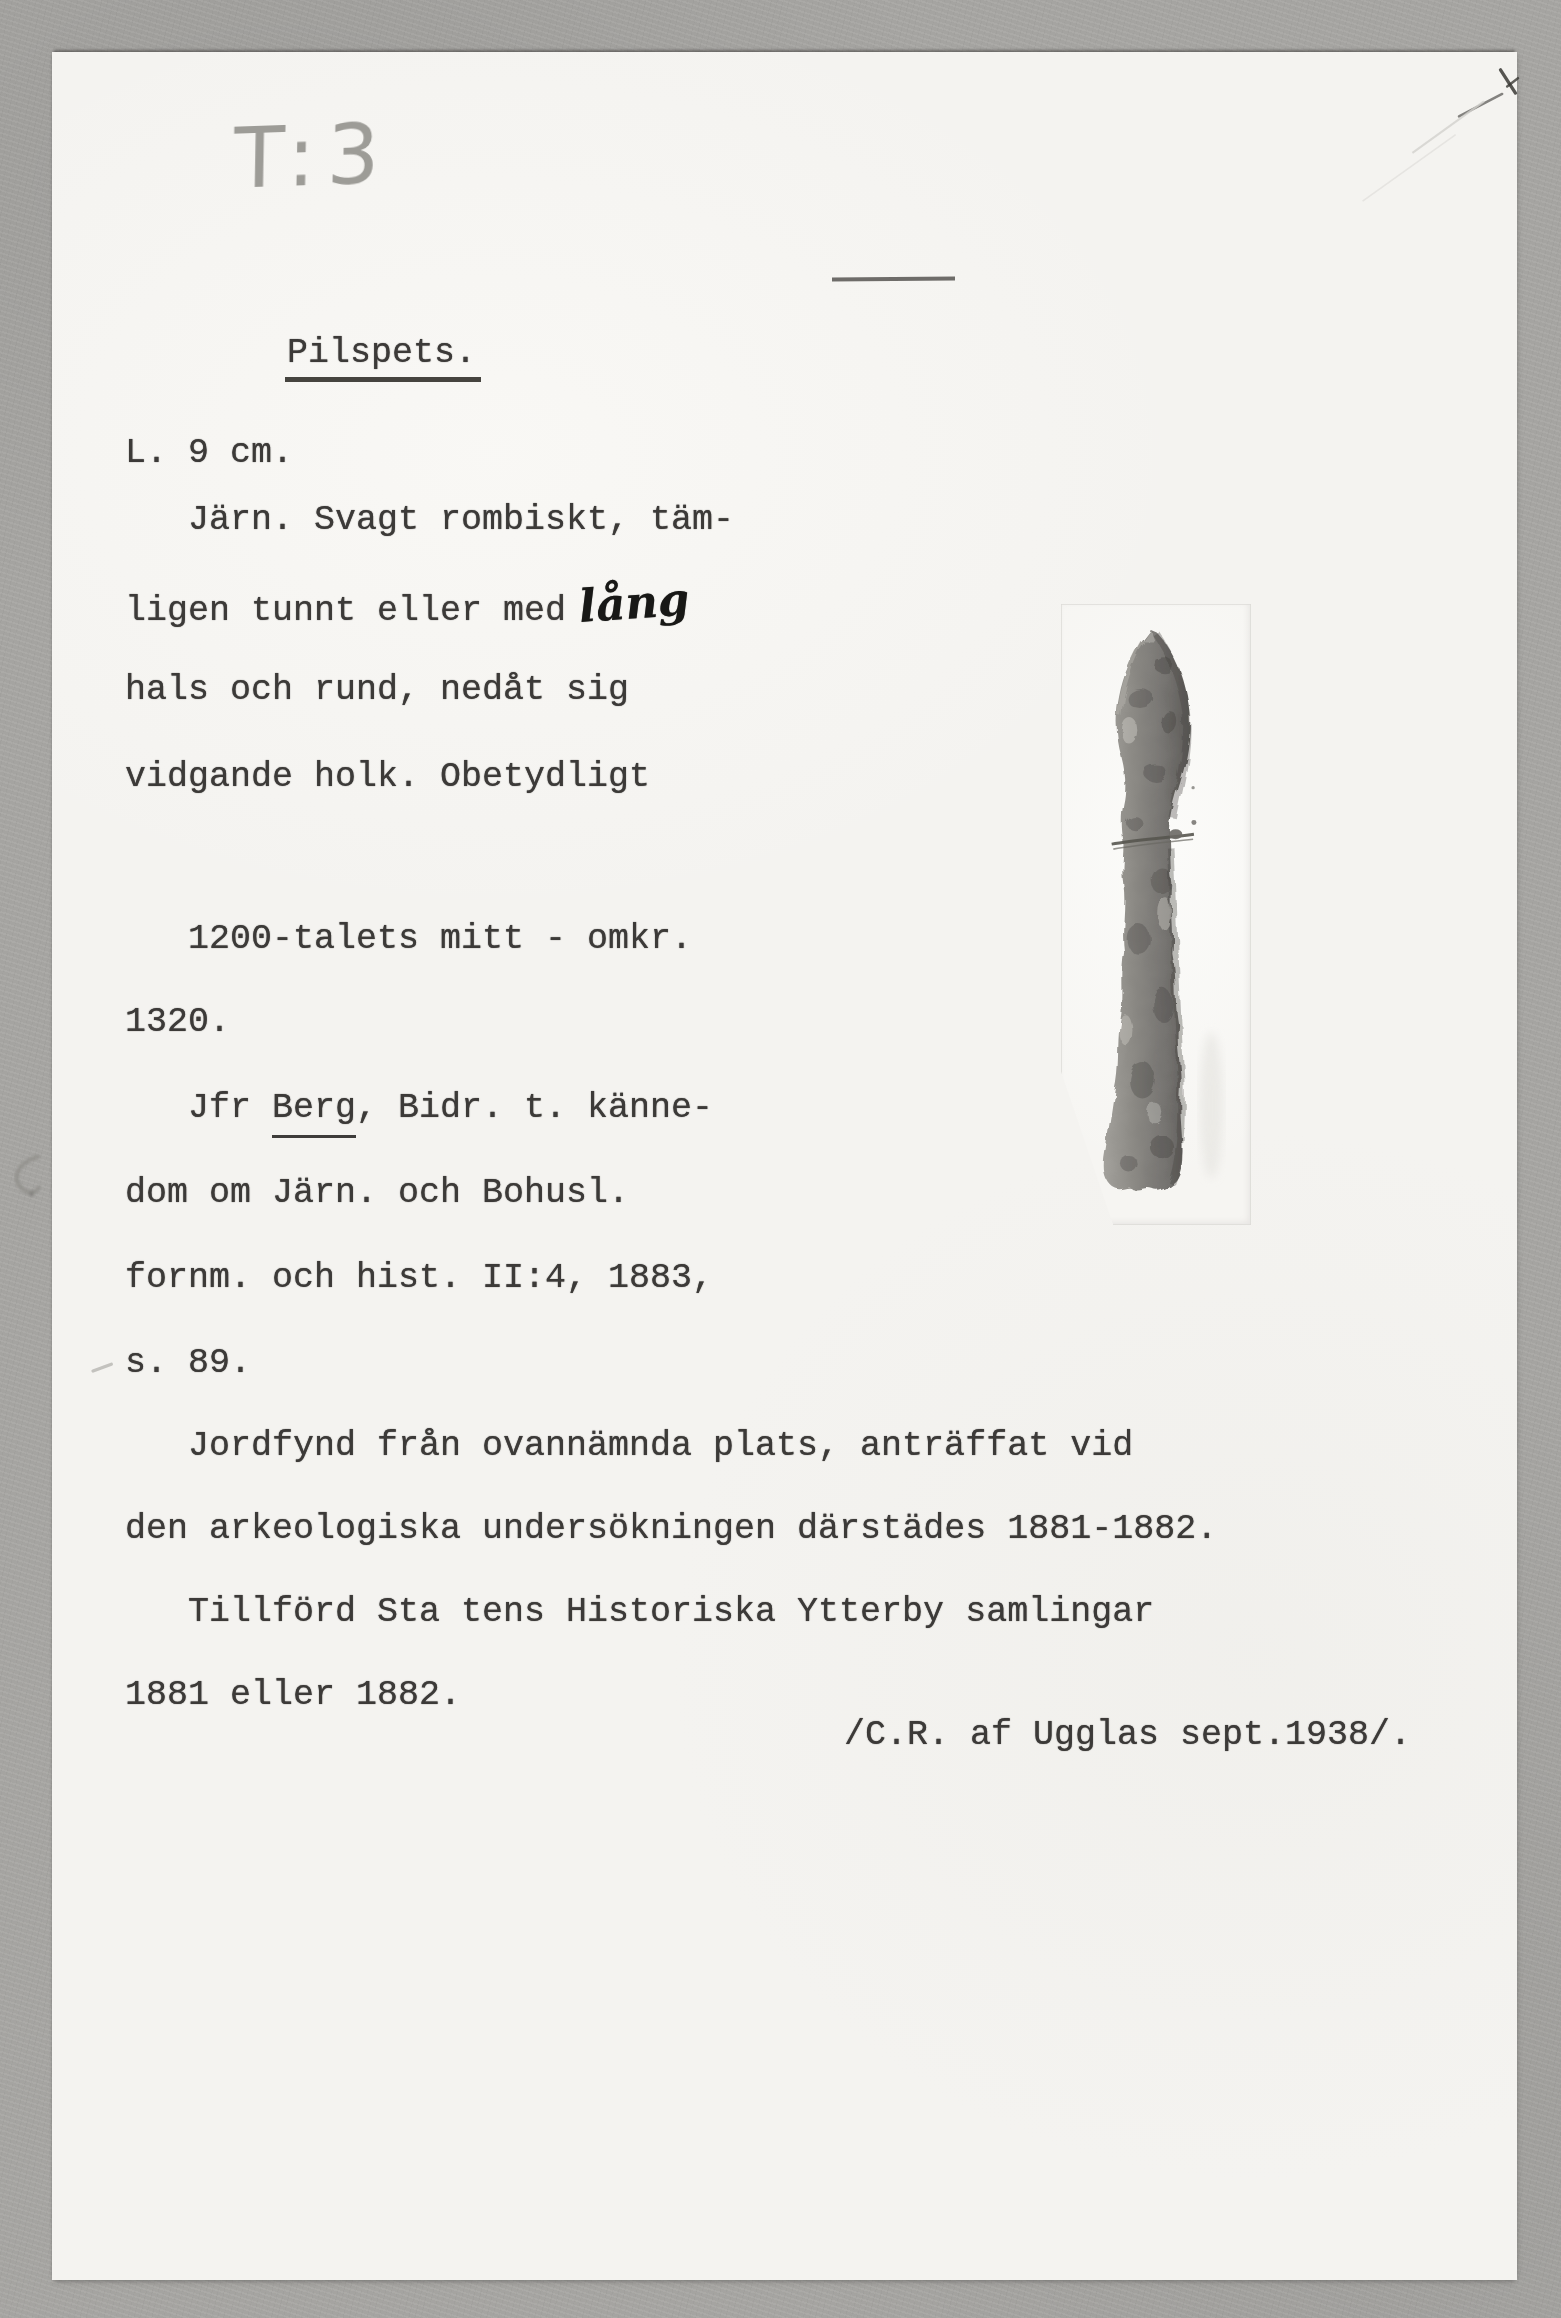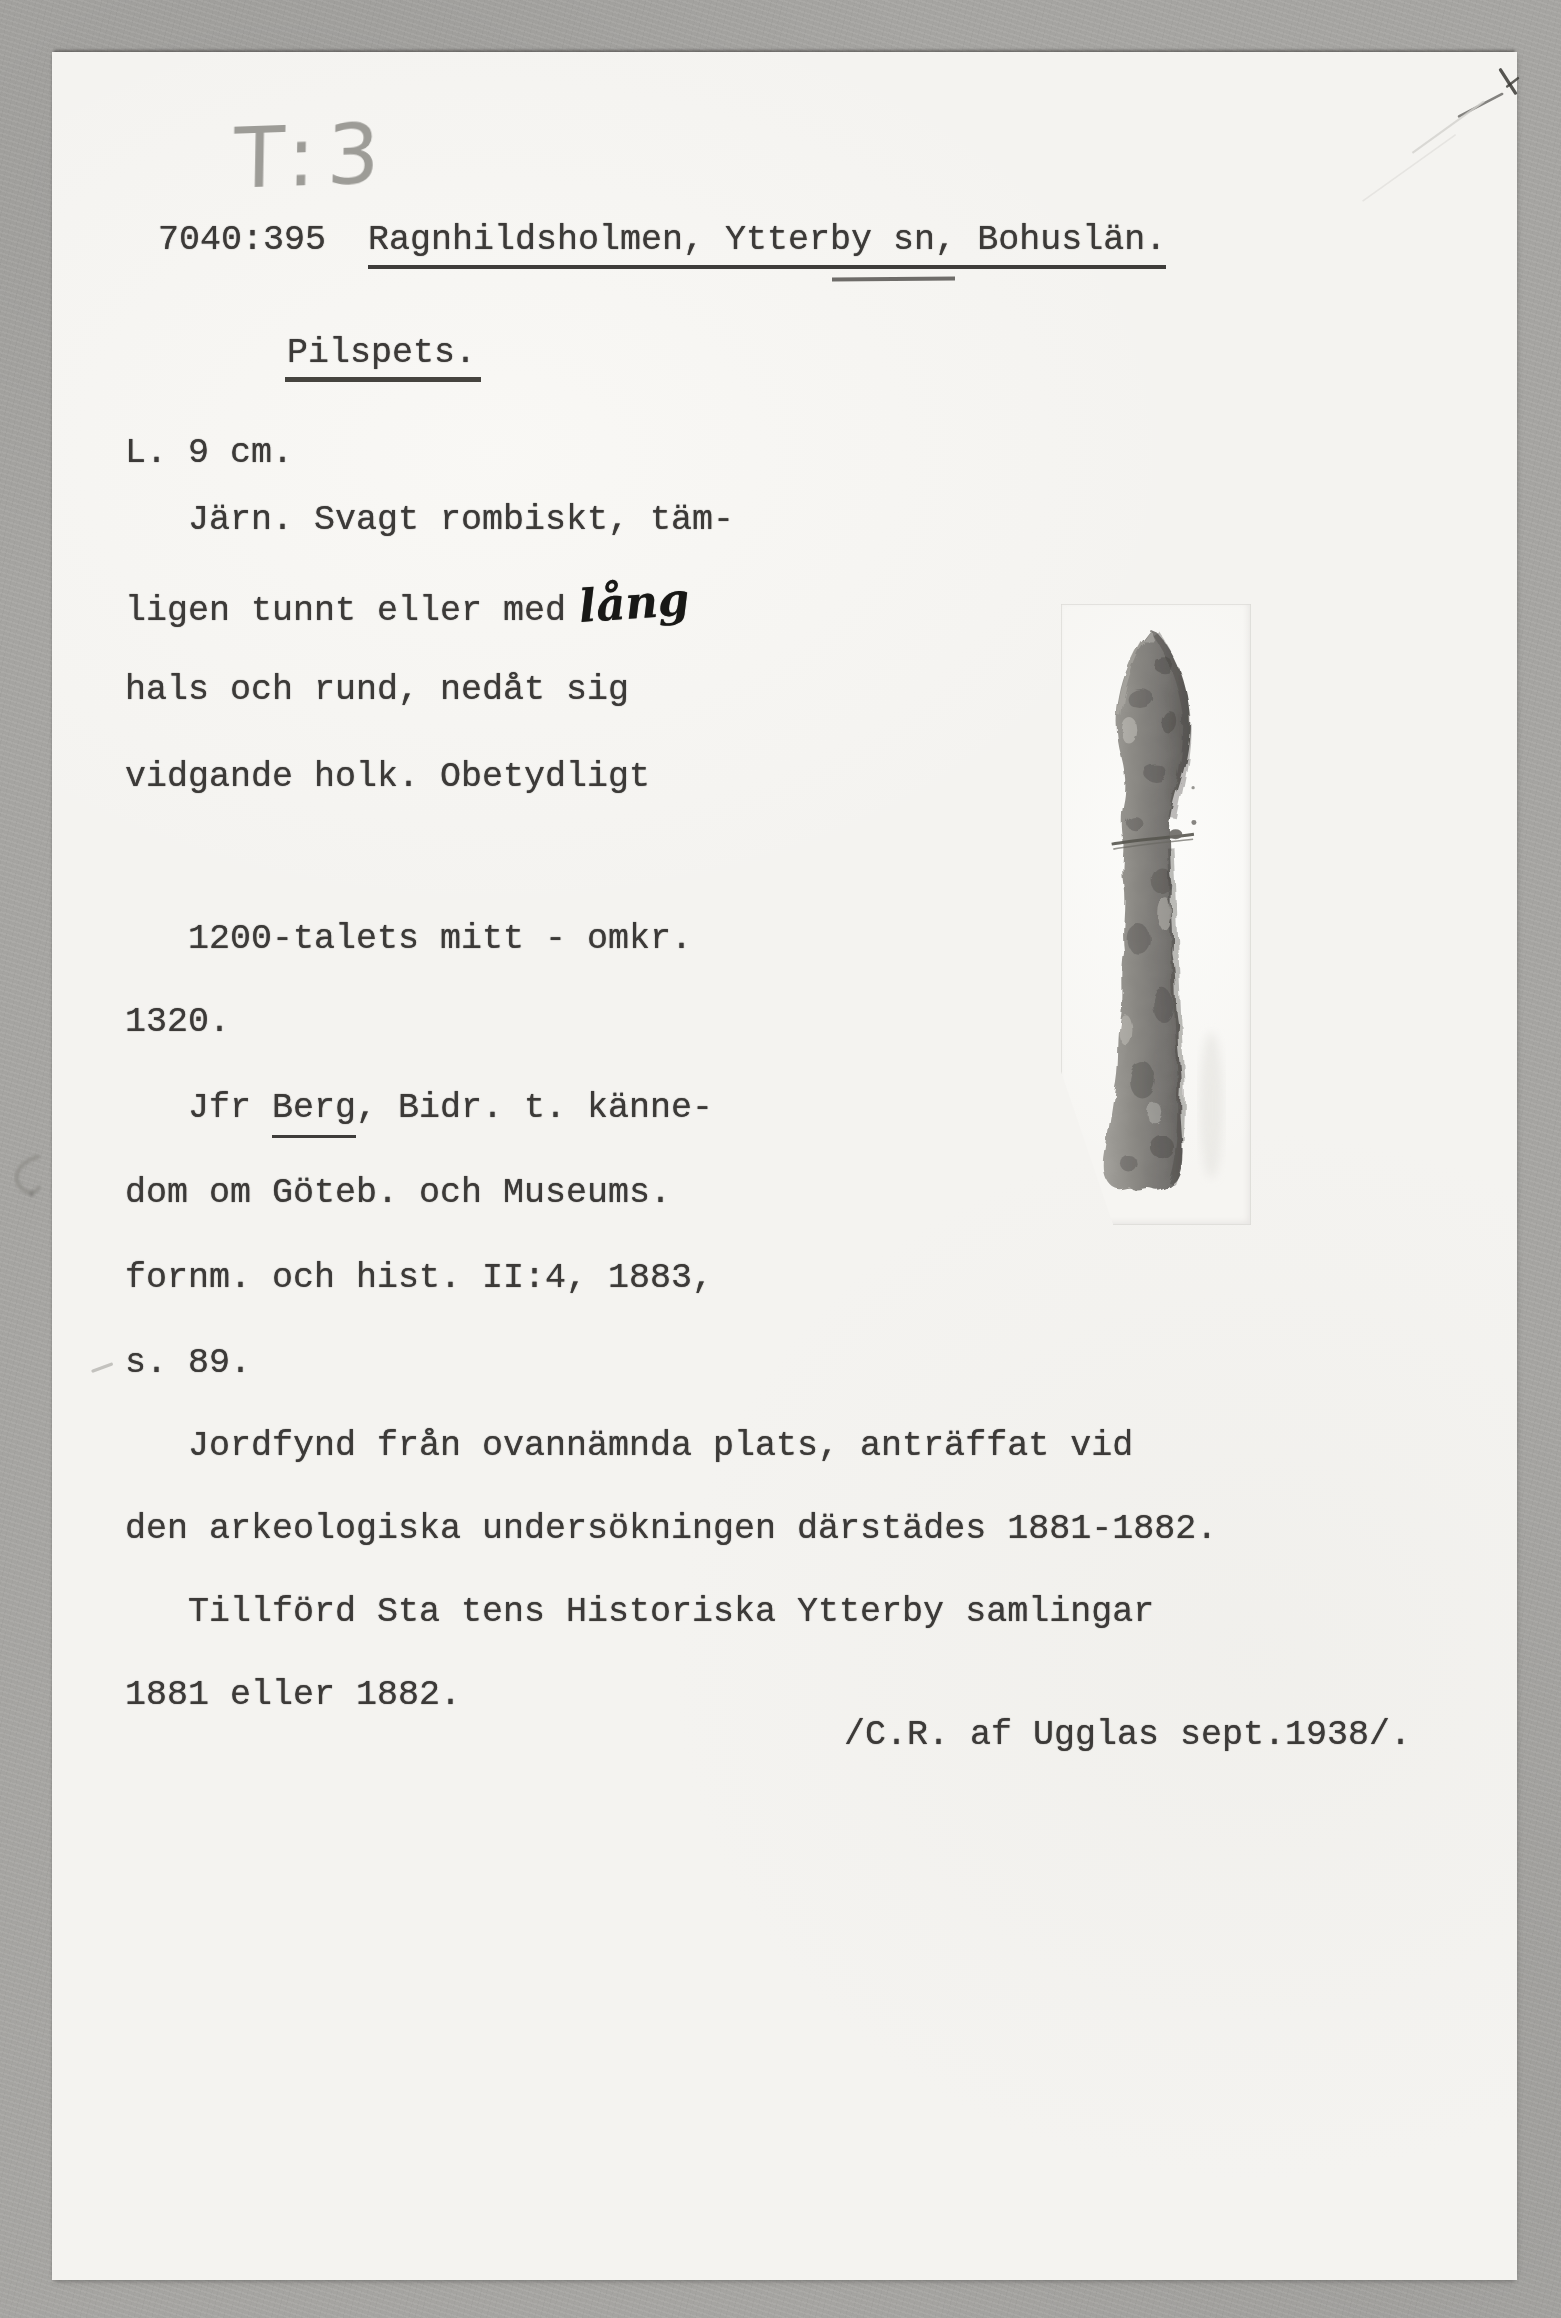--- a/index.html
+++ b/index.html
@@ -74,37 +74,36 @@
 </style>
 </head>
 <body>
 
 <div class="page">
 
   <div class="card"></div>
 
   <div class="pencil-note">T:3</div>
 
-  <div class="tw p-header"><span>7040:395</span><span class="loc">Ragnhildsholmen, Ytterby sn, Bohuslän.</span></div>
   <div class="dbl-underline"></div>
 
   <div class="tw p-title"><span class="u-title">Pilspets.</span></div>
 
   <div class="tw l-measure">L. 9 cm.</div>
 
   <div class="tw l-d1">Järn. Svagt rombiskt, täm-</div>
   <div class="tw l-d2"><span>ligen tunnt eller med</span><span class="handwritten">lång</span></div>
   <div class="tw l-d3">hals och rund, nedåt sig</div>
   <div class="tw l-d4">vidgande holk. Obetydligt</div>
 
   <div class="tw l-date1">1200-talets mitt - omkr.</div>
   <div class="tw l-date2">1320.</div>
 
   <div class="tw l-ref1"><span>Jfr </span><span class="u-author">Berg</span><span>, Bidr. t. känne-</span></div>
-  <div class="tw l-ref2">dom om Göteb. och Museums.</div>
+  <div class="tw l-ref2">dom om Järn. och Bohusl.</div>
   <div class="tw l-ref3">fornm. och hist. II:4, 1883,</div>
   <div class="tw l-ref4">s. 89.</div>
 
   <div class="tw l-prov1">Jordfynd från ovannämnda plats, anträffat vid</div>
   <div class="tw l-prov2">den arkeologiska undersökningen därstädes 1881-1882.</div>
 
   <div class="tw l-acc1">Tillförd Sta tens Historiska Ytterby samlingar</div>
   <div class="tw l-acc2">1881 eller 1882.</div>
 
   <div class="tw l-sig">/C.R. af Ugglas sept.1938/.</div>

